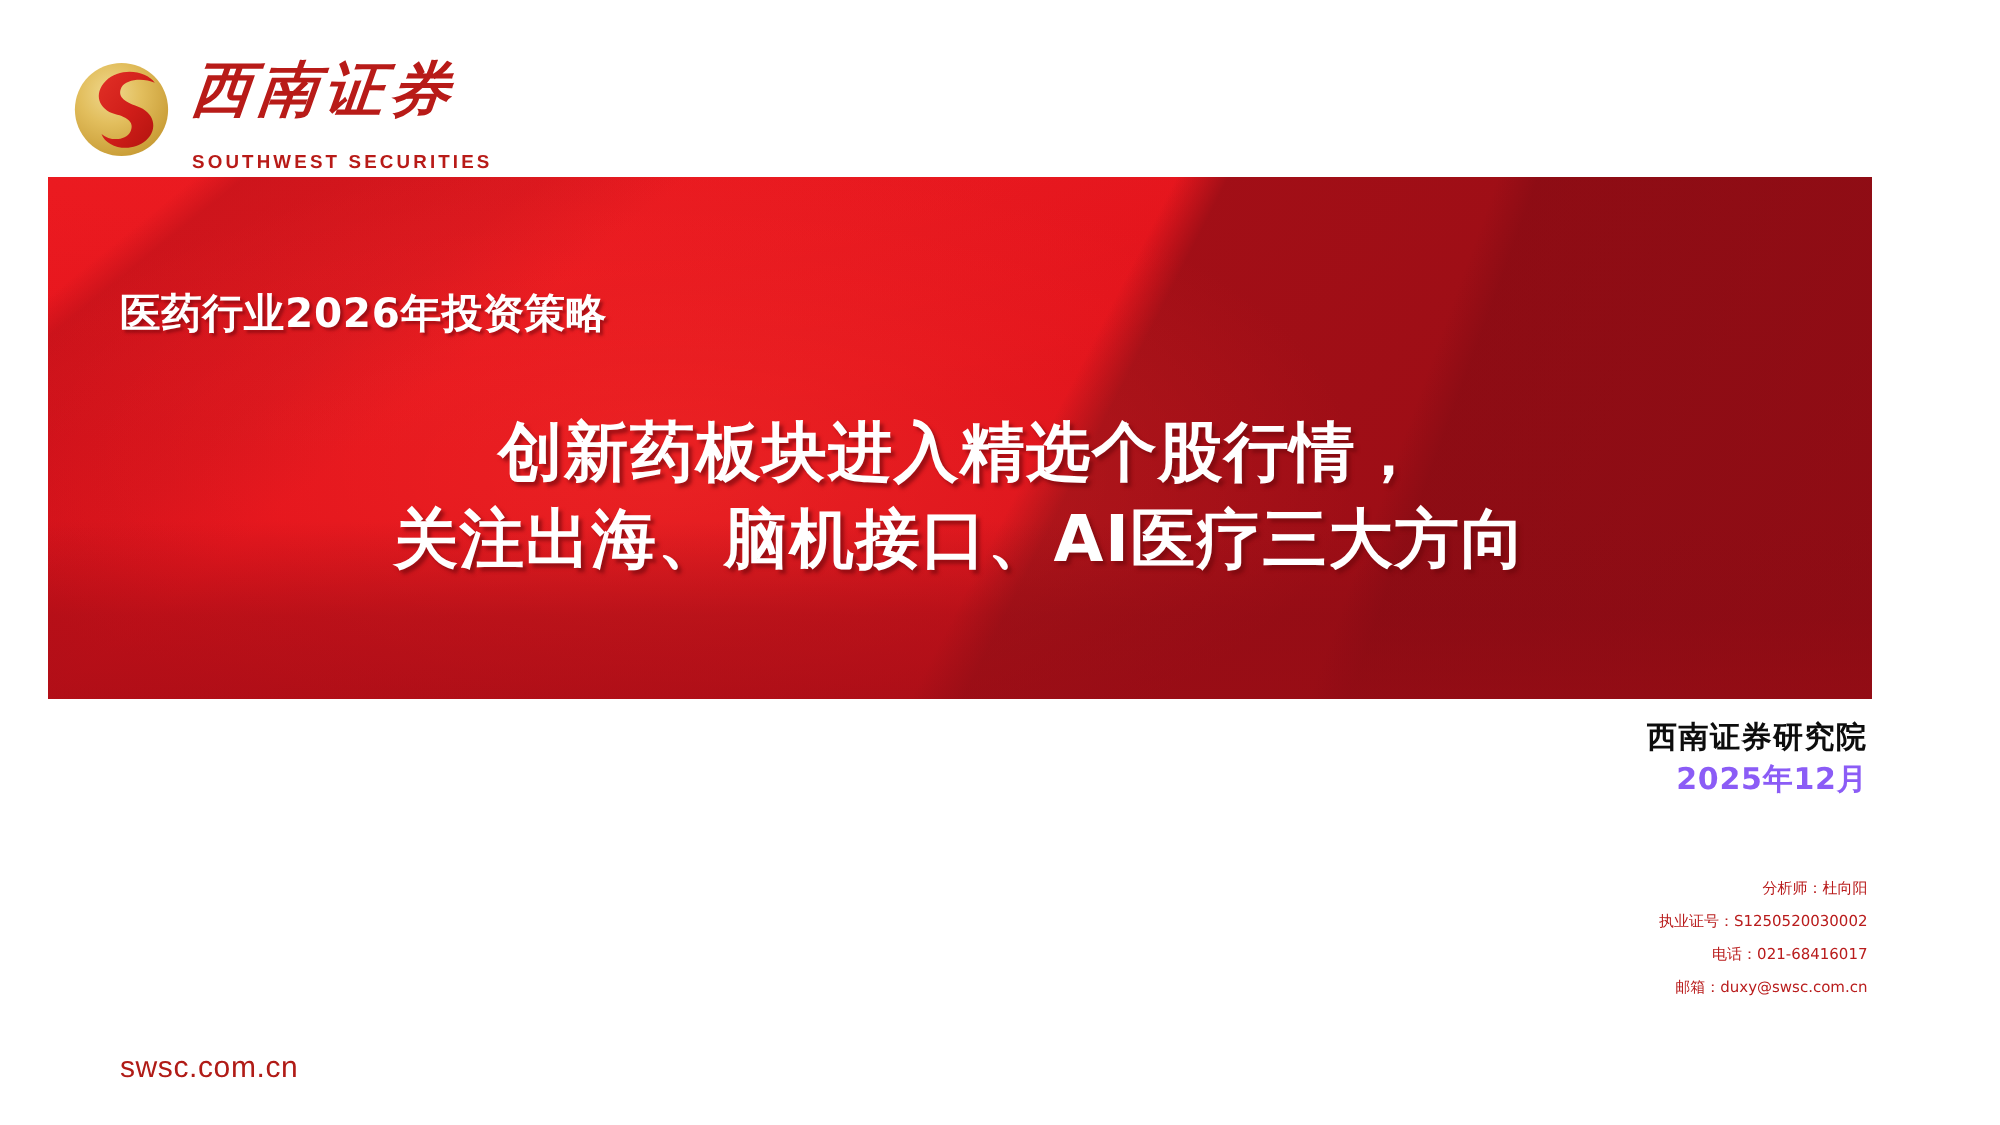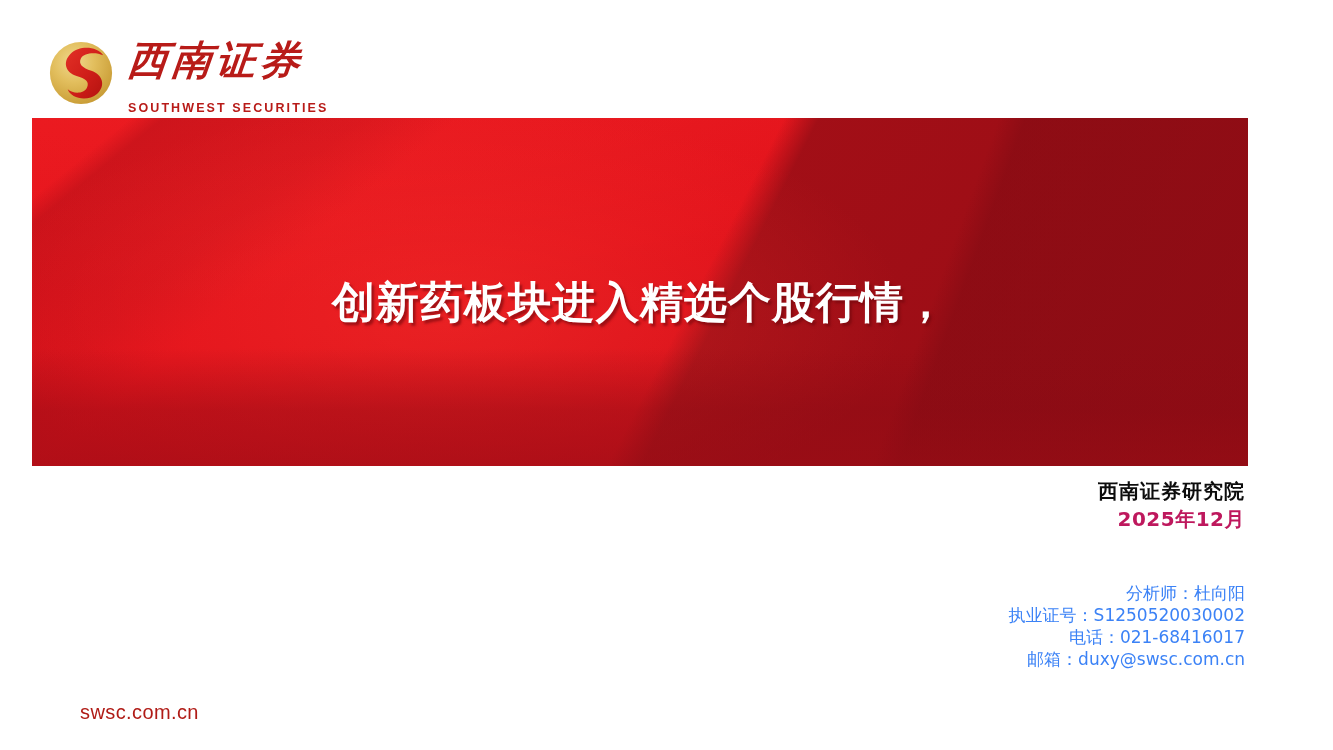--- a/index.html
+++ b/index.html
@@ -156,37 +156,37 @@
     font-size: 20px;
     font-weight: 700;
     color: #0d0d0d;
     letter-spacing: 1px;
     line-height: 27px;
     white-space: nowrap;
   }
   #institution-date {
     font-size: 20px;
     font-weight: 700;
-    color: #be185d;
+    color: #8b5cf6;
     letter-spacing: 0.5px;
     line-height: 28px;
     white-space: nowrap;
   }
 
   
   #contact-block {
     position: absolute;
     right: 88px;
     top: 582px;
     text-align: right;
     font-family: "DejaVu Sans", "Liberation Sans", sans-serif;
   }
   .contact-line {
-    font-size: 17px;
-    color: #3b82f6;
+    font-size: 10px;
+    color: #b91c1c;
     line-height: 22px;
     white-space: nowrap;
     margin-left: 40px;
   }
 
   
   #footer-url {
     position: absolute;
     left: 48px;
     top: 701px;
@@ -235,23 +235,25 @@
 <div id="banner">
   <div class="banner-layer" id="banner-base"></div>
   <div class="banner-layer" id="banner-arc"></div>
   <div class="banner-layer" id="banner-swoosh-tr"></div>
   <div class="banner-layer" id="banner-swoosh-tr2"></div>
   <div class="banner-layer" id="banner-swoosh-left"></div>
   <div class="banner-layer" id="banner-glow"></div>
   <div class="banner-layer" id="banner-bottom-shade"></div>
 
   <div id="banner-content">
+    <div id="subtitle">医药行业2026年投资策略</div>
 
     <div id="headline">
       <div class="headline-line">创新药板块进入精选个股行情，</div>
+      <div class="headline-line">关注出海、脑机接口、AI医疗三大方向</div>
     </div>
   </div>
 </div>
 
 <div id="institution-block">
   <div id="institution-name">西南证券研究院</div>
   <div id="institution-date">2025年12月</div>
 </div>
 
 <div id="contact-block">

